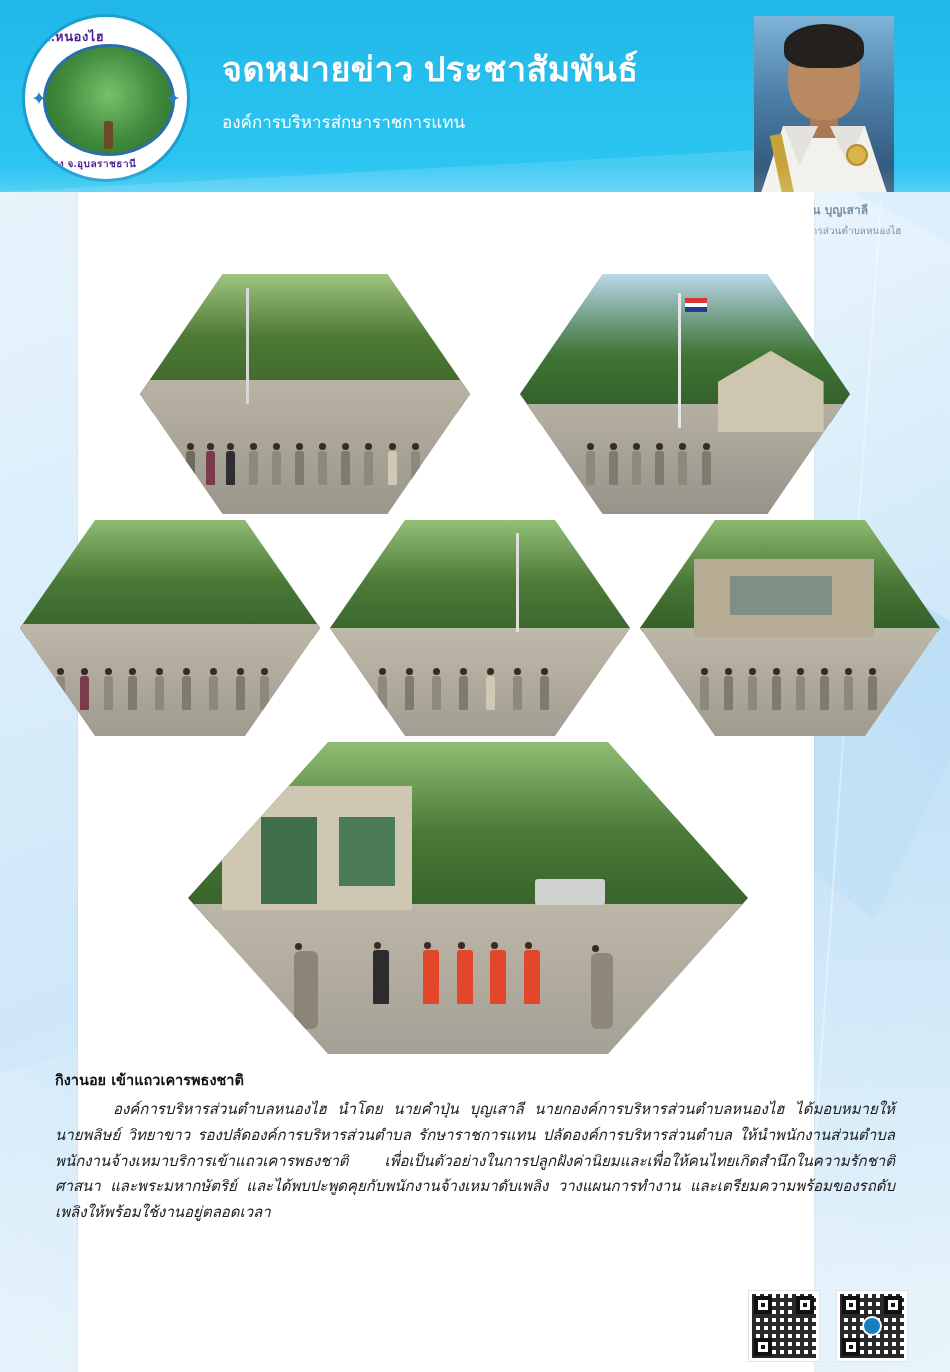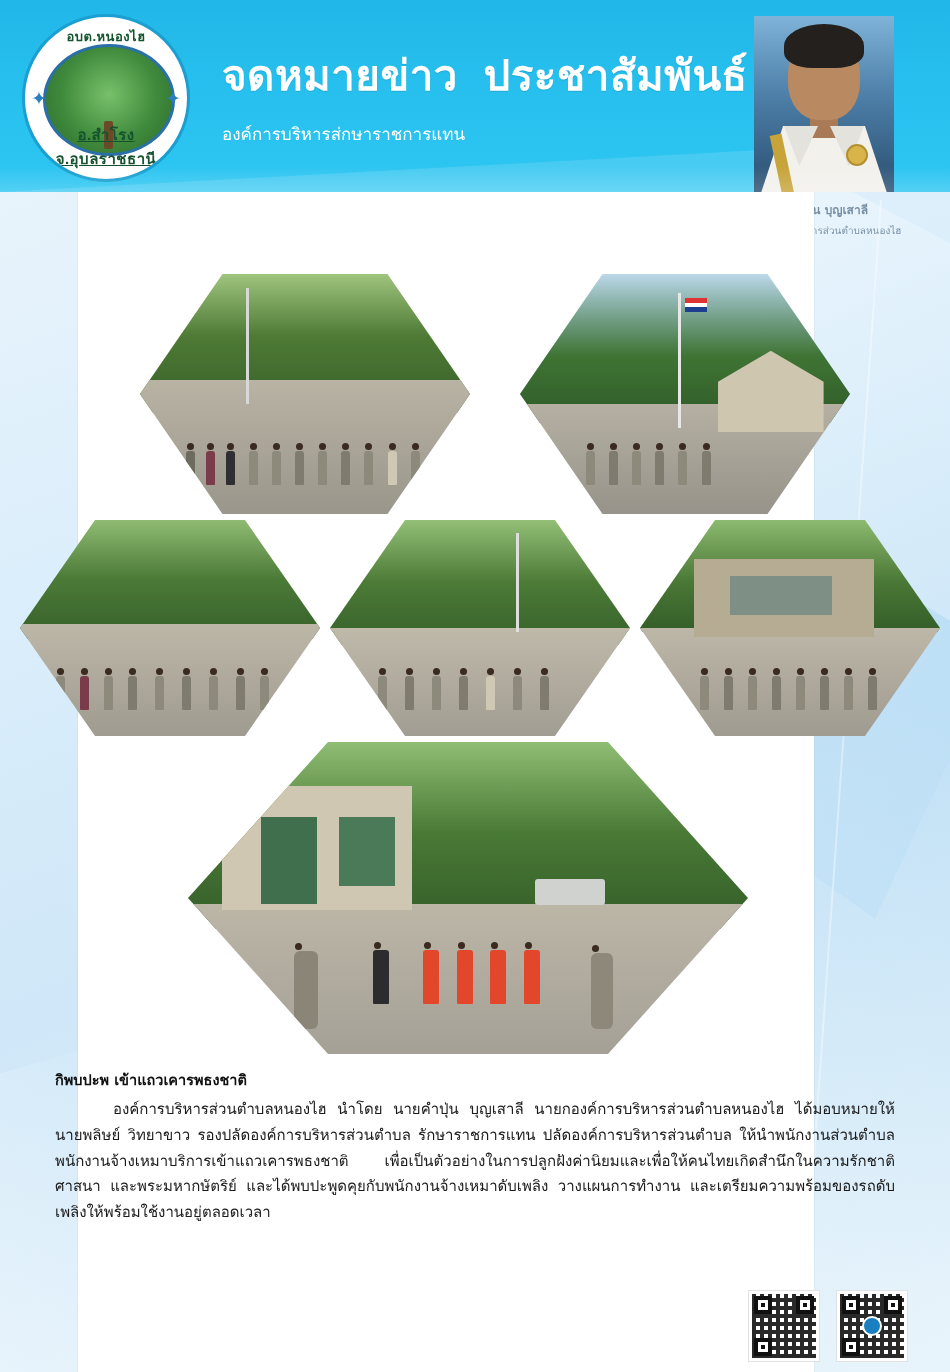--- a/index.html
+++ b/index.html
@@ -72,26 +72,26 @@
     border-radius: 50%;
     background: #ffffff;
     border: 3px solid #1b9fd0;
     display: flex; align-items: center; justify-content: center;
     overflow: hidden;
   }
   .logo-inner {
     position: relative; width: 100%; height: 100%;
   }
   .logo-ring-text-top, .logo-ring-text-bottom {
-    position: absolute; left: 0; right: 0; text-align: center;
-    font-size: 13px; color: #14532d; font-weight: bold;
+    position: absolute; left: 0; right: 0; 
+    font-size: 13px; color: #4c1d95; font-weight: bold;
     letter-spacing: .5px;
   }
   .logo-ring-text-top { top: 9px; }
-  .logo-ring-text-bottom { bottom: 8px; font-size: 15px; text-decoration: underline;}
+  .logo-ring-text-bottom { bottom: 8px; font-size: 10px;}
   .logo-circle {
     position: absolute; left: 18px; top: 27px;
     width: 132px; height: 112px; border-radius: 50%;
     background: radial-gradient(circle at 50% 45%, #78c06a 0%, #3f8a3c 55%, #2e6b2d 100%);
     border: 3px solid #2b6fa8;
   }
   .logo-trunk {
     position: absolute; left: 79px; top: 104px; width: 9px; height: 28px;
     background: #6b4a28; border-radius: 2px;
   }
@@ -99,22 +99,22 @@
     position: absolute; color: #2b7fc0; font-size: 19px; line-height: 1;
   }
   .logo-star.l { left: 6px; top: 72px; }
   .logo-star.r { right: 6px; top: 72px; }
 
   
   .header-titles {
     position: absolute; left: 222px; top: 42px;
   }
   .doc-title {
-    font-family: Liberation Mono, monospace;
-    font-size: 42px; font-weight: bold; color: #ffffff;
+    font-family: Liberation Sans, sans-serif;
+    font-size: 34px; font-weight: bold; color: #ffffff;
     letter-spacing: .5px;
     text-shadow: 0 1px 1px rgba(0,0,0,.12);
   }
   .doc-subtitle {
     font-family: "DejaVu Sans", sans-serif;
     font-size: 17px; color: #ffffff; margin-top: 12px;
   }
   .doc-date {
     font-family: "DejaVu Sans", sans-serif;
     font-size: 17px; color: #ffffff; margin-top: 10px;
@@ -216,21 +216,21 @@
   .article-head {
     font-size: 14.5px; font-weight: bold; color: #111; margin-bottom: 6px;
   }
   .article-body p {
     margin: 0 0 4px 0;
     font-size: 15px;
     line-height: 1.72;
     text-align: justify;
     text-justify: inter-word;
   }
-  .article-body p.indent { text-indent: 58px; }
+  .article-body p.indent { text-indent: 58px; font-style: italic; }
 
   
   .qr-wrap {
     position: absolute; right: 42px; bottom: 10px;
     z-index: 8; display: flex; gap: 16px; align-items: flex-end;
   }
   .qr {
     width: 72px; height: 72px;
     background: #ffffff;
     padding: 3px;
@@ -398,21 +398,21 @@
     <div class="fig" style="left:33%;bottom:16%;width:16px;height:54px;background:#2c2c2e;"></div>
     <div class="fig" style="left:42%;bottom:16%;width:16px;height:54px;background:#e2462b;"></div>
     <div class="fig" style="left:48%;bottom:16%;width:16px;height:54px;background:#e2462b;"></div>
     <div class="fig" style="left:54%;bottom:16%;width:16px;height:54px;background:#e2462b;"></div>
     <div class="fig" style="left:60%;bottom:16%;width:16px;height:54px;background:#e2462b;"></div>
     <div style="position:absolute;left:62%;top:44%;width:70px;height:26px;background:#cfd2cf;border-radius:3px;"></div>
   </div>
 </div>
 
 <div class="article">
-  <div class="article-head">กิพบปะพ เข้าแถวเคารพธงชาติ</div>
+  <div class="article-head">กิงานอย เข้าแถวเคารพธงชาติ</div>
   <div class="article-body">
     <p class="indent">องค์การบริหารส่วนตำบลหนองไฮ นำโดย นายคำปุ่น บุญเสาลี นายกองค์การบริหารส่วนตำบลหนองไฮ ได้มอบหมายให้ นายพลิษย์ วิทยาขาว รองปลัดองค์การบริหารส่วนตำบล รักษาราชการแทน ปลัดองค์การบริหารส่วนตำบล ให้นำพนักงานส่วนตำบล พนักงานจ้างเหมาบริการเข้าแถวเคารพธงชาติ เพื่อเป็นตัวอย่างในการปลูกฝังค่านิยมและเพื่อให้คนไทยเกิดสำนึกในความรักชาติ ศาสนา และพระมหากษัตริย์ และได้พบปะพูดคุยกับพนักงานจ้างเหมาดับเพลิง วางแผนการทำงาน และเตรียมความพร้อมของรถดับเพลิงให้พร้อมใช้งานอยู่ตลอดเวลา</p>
   </div>
 </div>
 
 <div class="qr-wrap">
   <div class="qr">
     <div class="qr-grid"></div>
     <div class="finder f-tl">
         <i></i>

